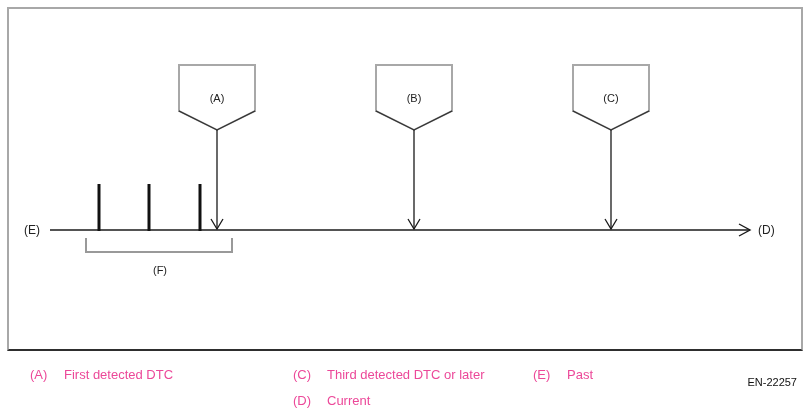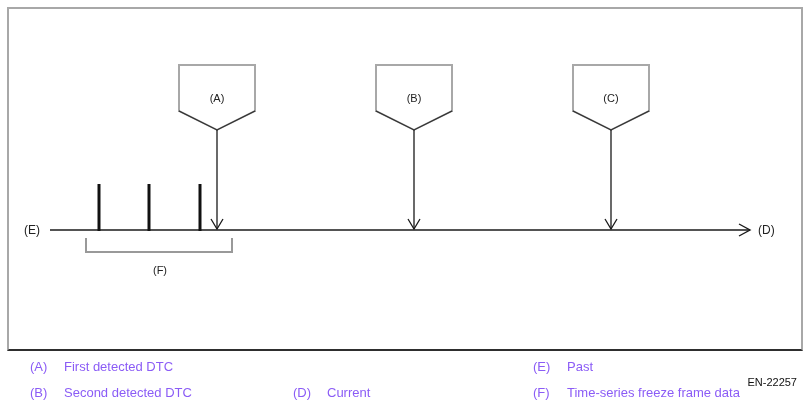--- a/index.html
+++ b/index.html
@@ -32,24 +32,25 @@
   .figcode {
     position: absolute;
     right: 14px; top: 336px;
     color: #111111;
     font-size: 11px;
     line-height: 12px;
     margin-top: 40px;
   }
   .legend-item {
     position: absolute;
-    color: #8b5cf6;
+    color: #ec4899;
     font-size: 13px;
     line-height: 15px;
     white-space: nowrap;
+    margin-top: 8px;
   }
   .lg-key { display: inline-block; width: 34px; }
   .row1 { top: 359px; }
   .row2 { top: 385px; }
   .col1 { left: 30px; }
   .col2 { left: 293px; }
   .col3 { left: 533px; }
 </style>
 </head>
 <body>
@@ -111,26 +112,23 @@
   <div class="lbl lbl-axis" style="left:24px; top:224px;">(E)</div>
   <div class="lbl lbl-axis" style="left:758px; top:224px;">(D)</div>
 
   <div class="lbl lbl-callout" style="left:160px; top:264px;">(F)</div>
 
   <div class="figcode">EN-22257</div>
 
   <div class="legend-item row1 col1">
     <span class="lg-key">(A)</span><span>First detected DTC</span>
   </div>
-  <div class="legend-item row2 col1">
-    <span class="lg-key">(B)</span><span>Second detected DTC</span>
+  <div class="legend-item row1 col2">
+    <span class="lg-key">(C)</span><span>Third detected DTC or later</span>
   </div>
   <div class="legend-item row2 col2">
     <span class="lg-key">(D)</span><span>Current</span>
   </div>
   <div class="legend-item row1 col3">
     <span class="lg-key">(E)</span><span>Past</span>
   </div>
-  <div class="legend-item row2 col3">
-    <span class="lg-key">(F)</span><span>Time-series freeze frame data</span>
-  </div>
 
 </div>
 
 </body></html>

